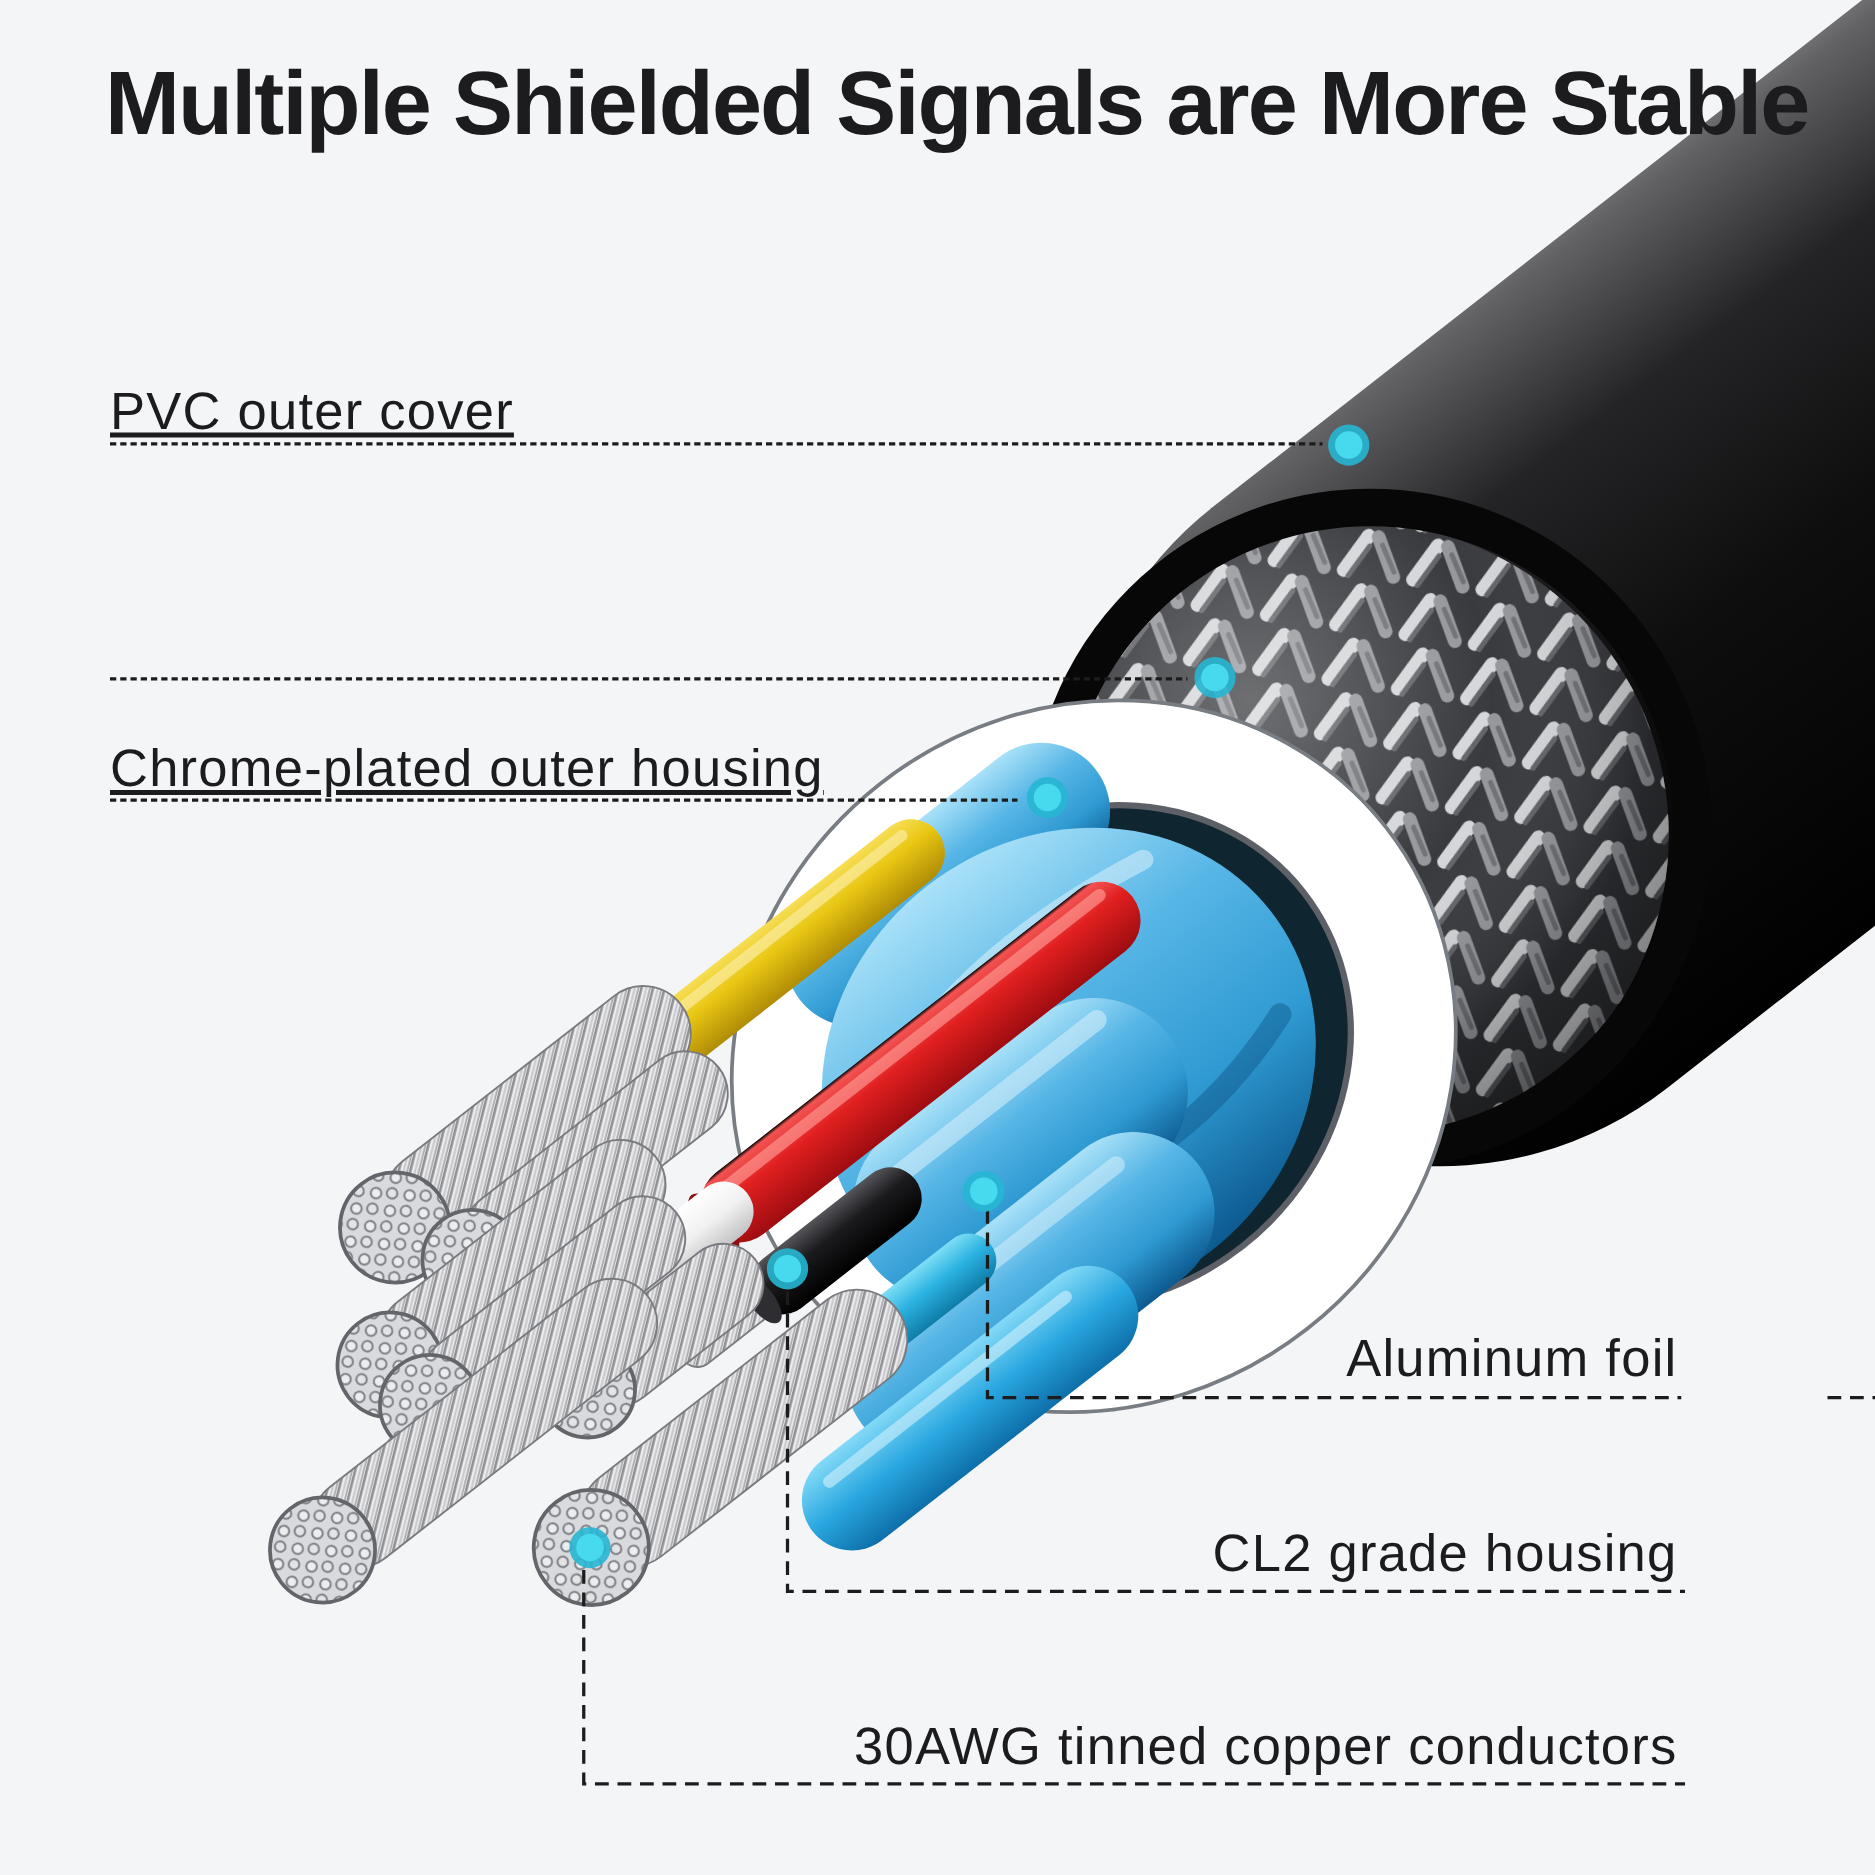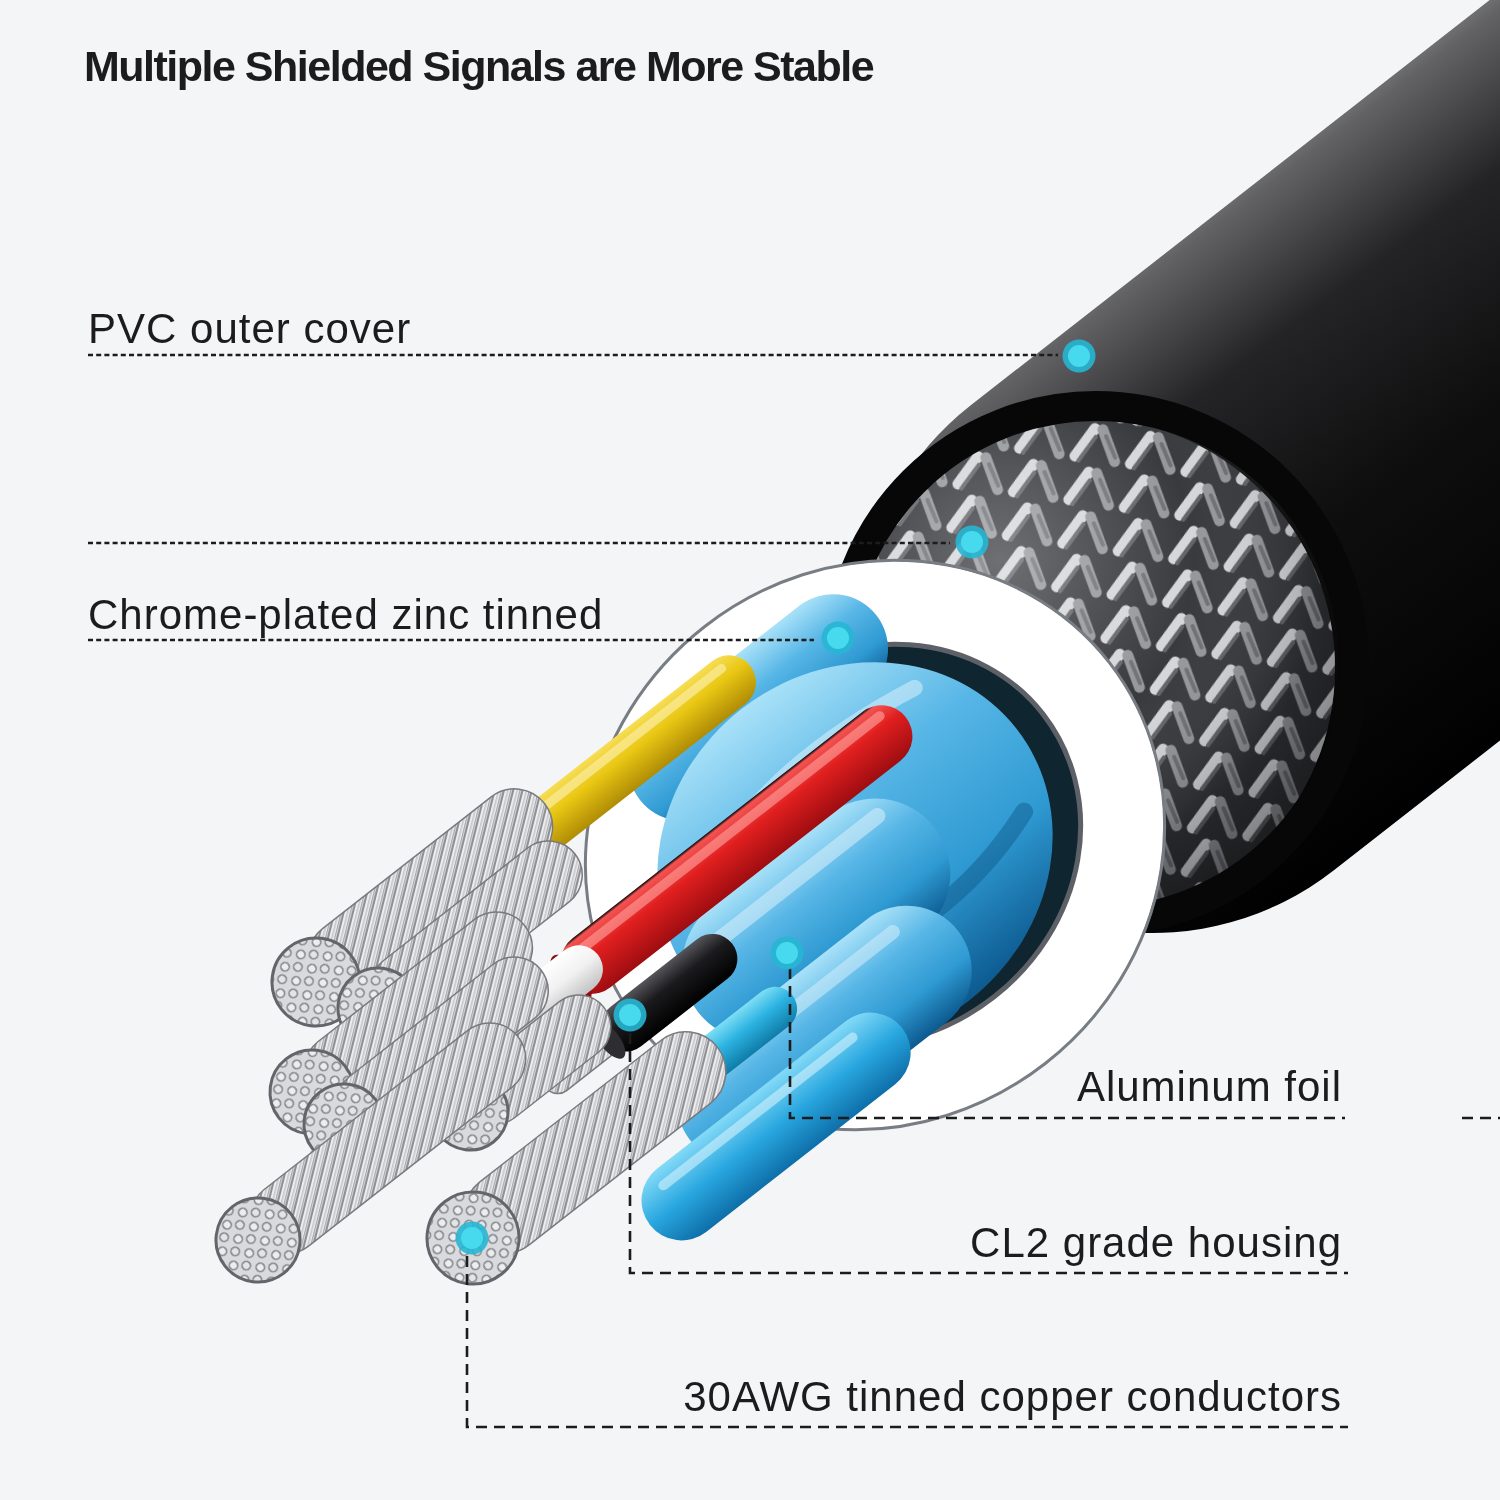--- a/index.html
+++ b/index.html
@@ -7,31 +7,31 @@
     position:relative;
     width:1500px;height:1500px;
     margin:0 auto;
     background:var(--c-bg,#f4f5f7);
     overflow:hidden;
     font-family:"Liberation Sans","DejaVu Sans",sans-serif;
   }
   .stage svg.art{position:absolute;inset:0;width:1500px;height:1500px;display:block;}
   .page-title{
     position:absolute;left:84px;top:42px;
-    font-size:43px;font-weight:bold;letter-spacing:-1.5px;
+    font-size:72px;font-weight:bold;letter-spacing:-1.5px;
     color:var(--c-ink,#1a1a1c);
     white-space:nowrap;
   }
   .callout-label{
     position:absolute;
     font-size:42px;font-weight:400;letter-spacing:1px;
     color:var(--c-ink,#202022);
     white-space:nowrap;line-height:1;
   }
-  .lab-left{left:88px;}
+  .lab-left{left:88px;text-decoration:underline;}
   .lab-right{right:158px;text-align:right;}
   .lab-pvc{top:308px;}
   .lab-shield{top:496px;}
   .lab-chrome{top:594px;}
   .lab-foil{top:1066px;margin-left:12px;}
   .lab-cl2{top:1222px;}
   .lab-awg{top:1376px;text-align:center;}
 </style>
 </head>
 <body>
@@ -265,18 +265,18 @@
       <g>
         <circle cx="472" cy="1238" r="16.5" style="fill:var(--c-accent-ring,#27b6d3)" opacity="0.9"></circle>
         <circle cx="472" cy="1238" r="11" style="fill:var(--c-accent-core,#47daee)"></circle>
       </g>
     </g>
   </svg>
 
   <div class="page-title">Multiple Shielded Signals are More Stable</div>
 
   <div class="callout-label lab-left lab-pvc">PVC outer cover</div>
-  <div class="callout-label lab-left lab-chrome">Chrome-plated zinc tinned</div>
+  <div class="callout-label lab-left lab-chrome">Chrome-plated outer housing</div>
   <div class="callout-label lab-right lab-foil">Aluminum foil</div>
   <div class="callout-label lab-right lab-cl2">CL2 grade housing</div>
   <div class="callout-label lab-right lab-awg">30AWG tinned copper conductors</div>
 
 </div>
 
 </body></html>

